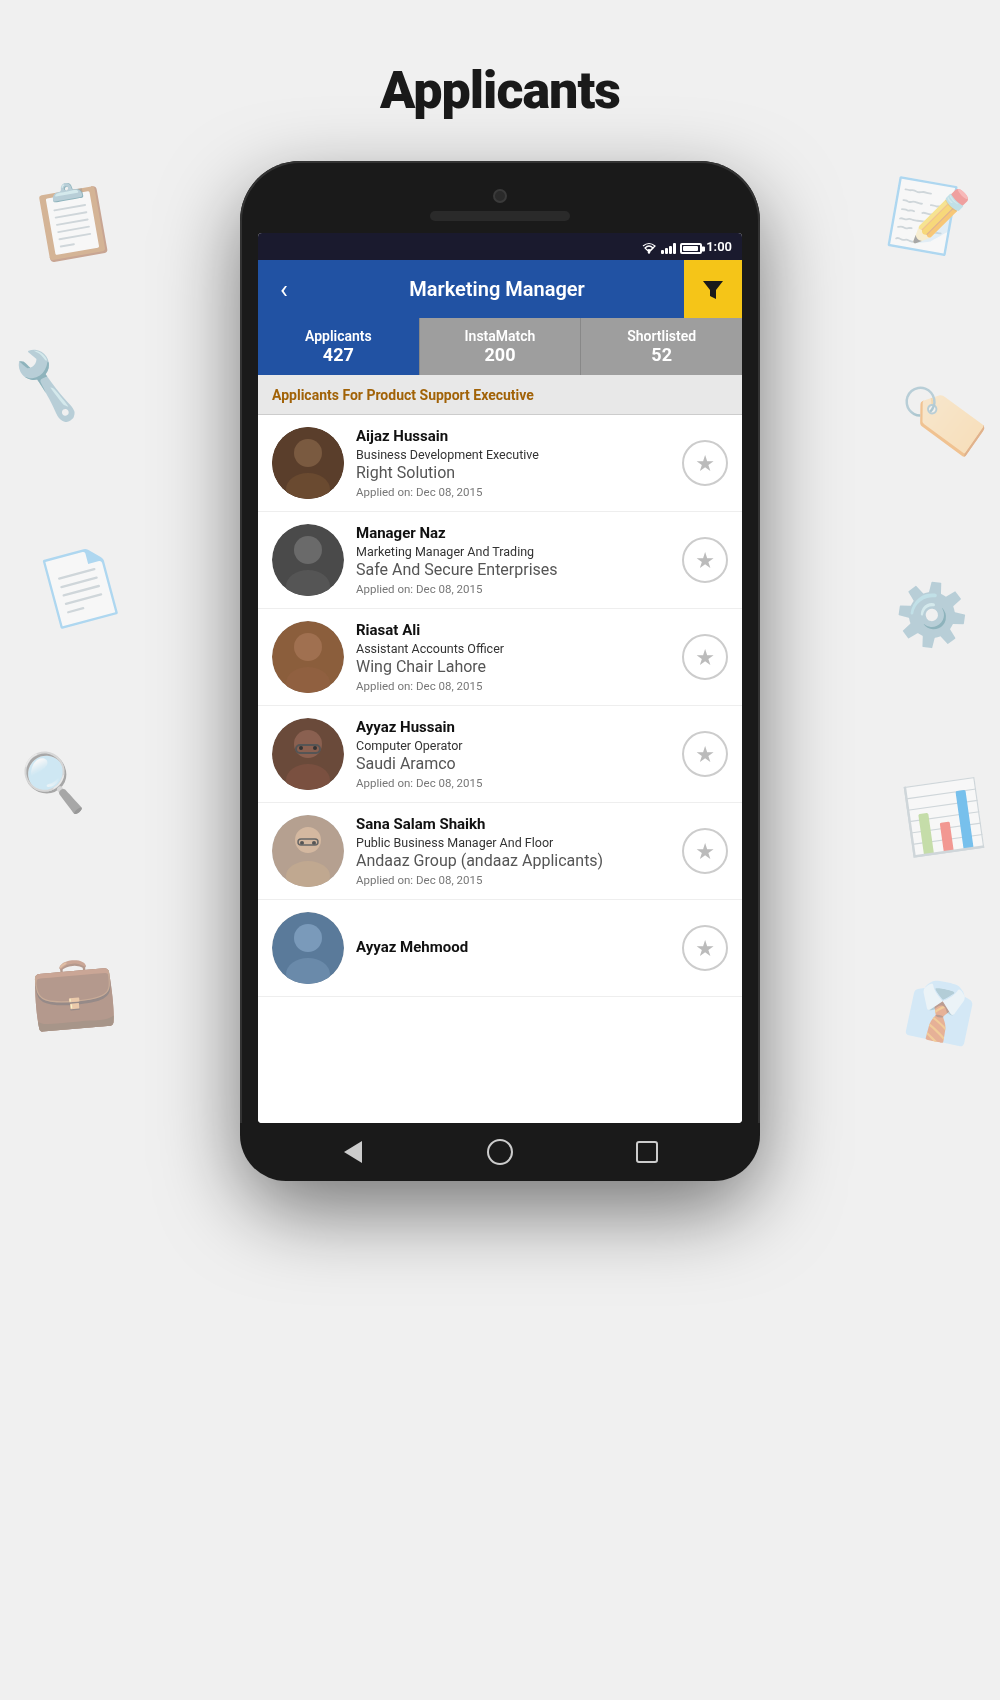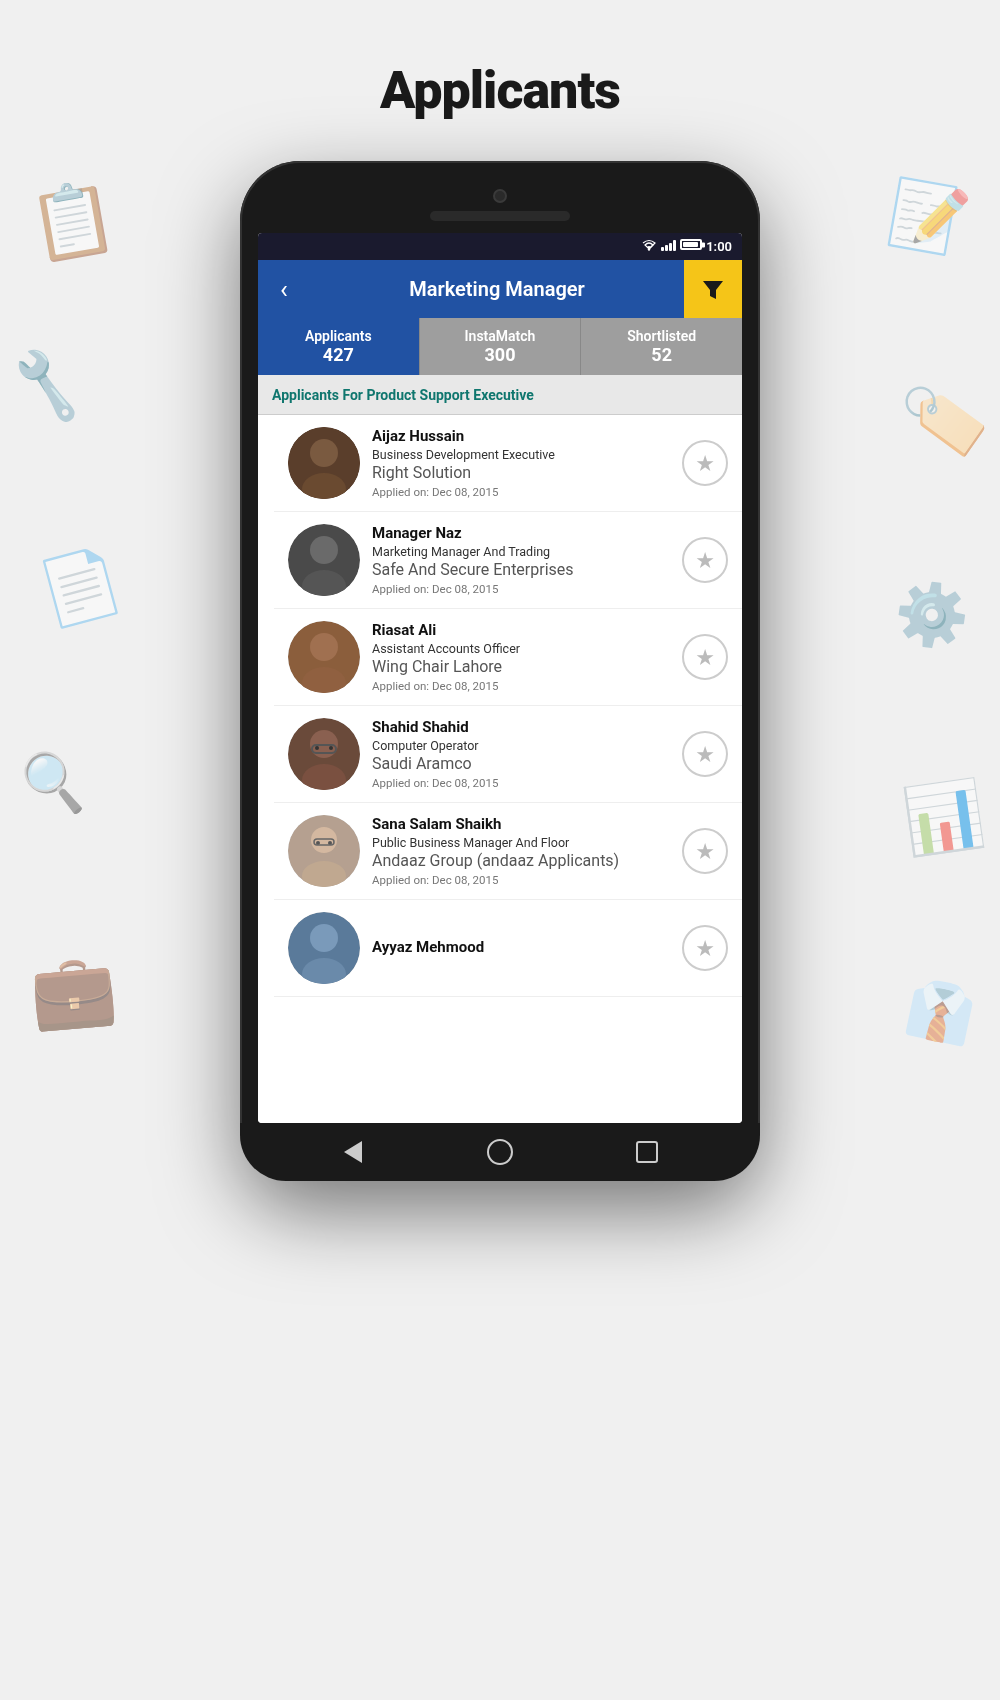--- a/index.html
+++ b/index.html
@@ -106,21 +106,21 @@
     }
 
     .status-bar-time {
       color: #fff;
       font-size: 13px;
       font-weight: 600;
     }
 
     .status-icons {
       display: flex;
-      align-items: flex-start;
+      align-items: flex-end;
       gap: 4px;
     }
 
     .signal-icon {
       display: flex;
       align-items: flex-end;
       gap: 1px;
       height: 12px;
     }
     .signal-bar {
@@ -239,37 +239,36 @@
     
     .section-header {
       background: #e8e8e8;
       padding: 10px 14px;
       border-bottom: 1px solid #ccc;
     }
 
     .section-header-text {
       font-size: 14px;
       font-weight: 700;
-      color: #0f766e;
+      color: #a16207;
     }
 
     
     .applicant-list {
       flex: 1;
       overflow-y: auto;
       background: #fff;
     }
 
     .applicant-item {
       display: flex;
       align-items: center;
       padding: 12px 14px;
       border-bottom: 1px solid #eee;
       gap: 12px;
-      margin-left: 16px;
     }
 
     .applicant-avatar {
       width: 72px;
       height: 72px;
       border-radius: 50%;
       overflow: hidden;
       flex-shrink: 0;
       background: #ccc;
       display: flex;
@@ -444,21 +443,21 @@
         </div>
       </div>
 
       <div class="tabs">
         <div class="tab active">
           <span class="tab-label">Applicants</span>
           <span class="tab-count">427</span>
         </div>
         <div class="tab">
           <span class="tab-label">InstaMatch</span>
-          <span class="tab-count">300</span>
+          <span class="tab-count">200</span>
         </div>
         <div class="tab">
           <span class="tab-label">Shortlisted</span>
           <span class="tab-count">52</span>
         </div>
       </div>
 
       <div class="section-header">
         <span class="section-header-text">Applicants For Product Support Executive</span>
       </div>
@@ -524,21 +523,21 @@
             <svg width="72" height="72" viewBox="0 0 72 72">
               <rect width="72" height="72" rx="36" fill="#6a4a3a"></rect>
               <circle cx="36" cy="26" r="14" fill="#8a6050"></circle>
               <ellipse cx="36" cy="62" rx="22" ry="16" fill="#7a5040"></ellipse>
               <circle cx="29" cy="30" r="2" fill="#333"></circle>
               <circle cx="43" cy="30" r="2" fill="#333"></circle>
               <rect x="24" y="27" width="24" height="8" rx="4" fill="none" stroke="#555" stroke-width="2"></rect>
             </svg>
           </div>
           <div class="applicant-info">
-            <div class="applicant-name">Shahid Shahid</div>
+            <div class="applicant-name">Ayyaz Hussain</div>
             <div class="applicant-role">Computer Operator</div>
             <div class="applicant-company">Saudi Aramco</div>
             <div class="applicant-date">Applied on: Dec 08, 2015</div>
           </div>
           <div class="star-btn">★</div>
         </div>
 
         <div class="applicant-item">
           <div class="applicant-avatar">
             <svg width="72" height="72" viewBox="0 0 72 72">

